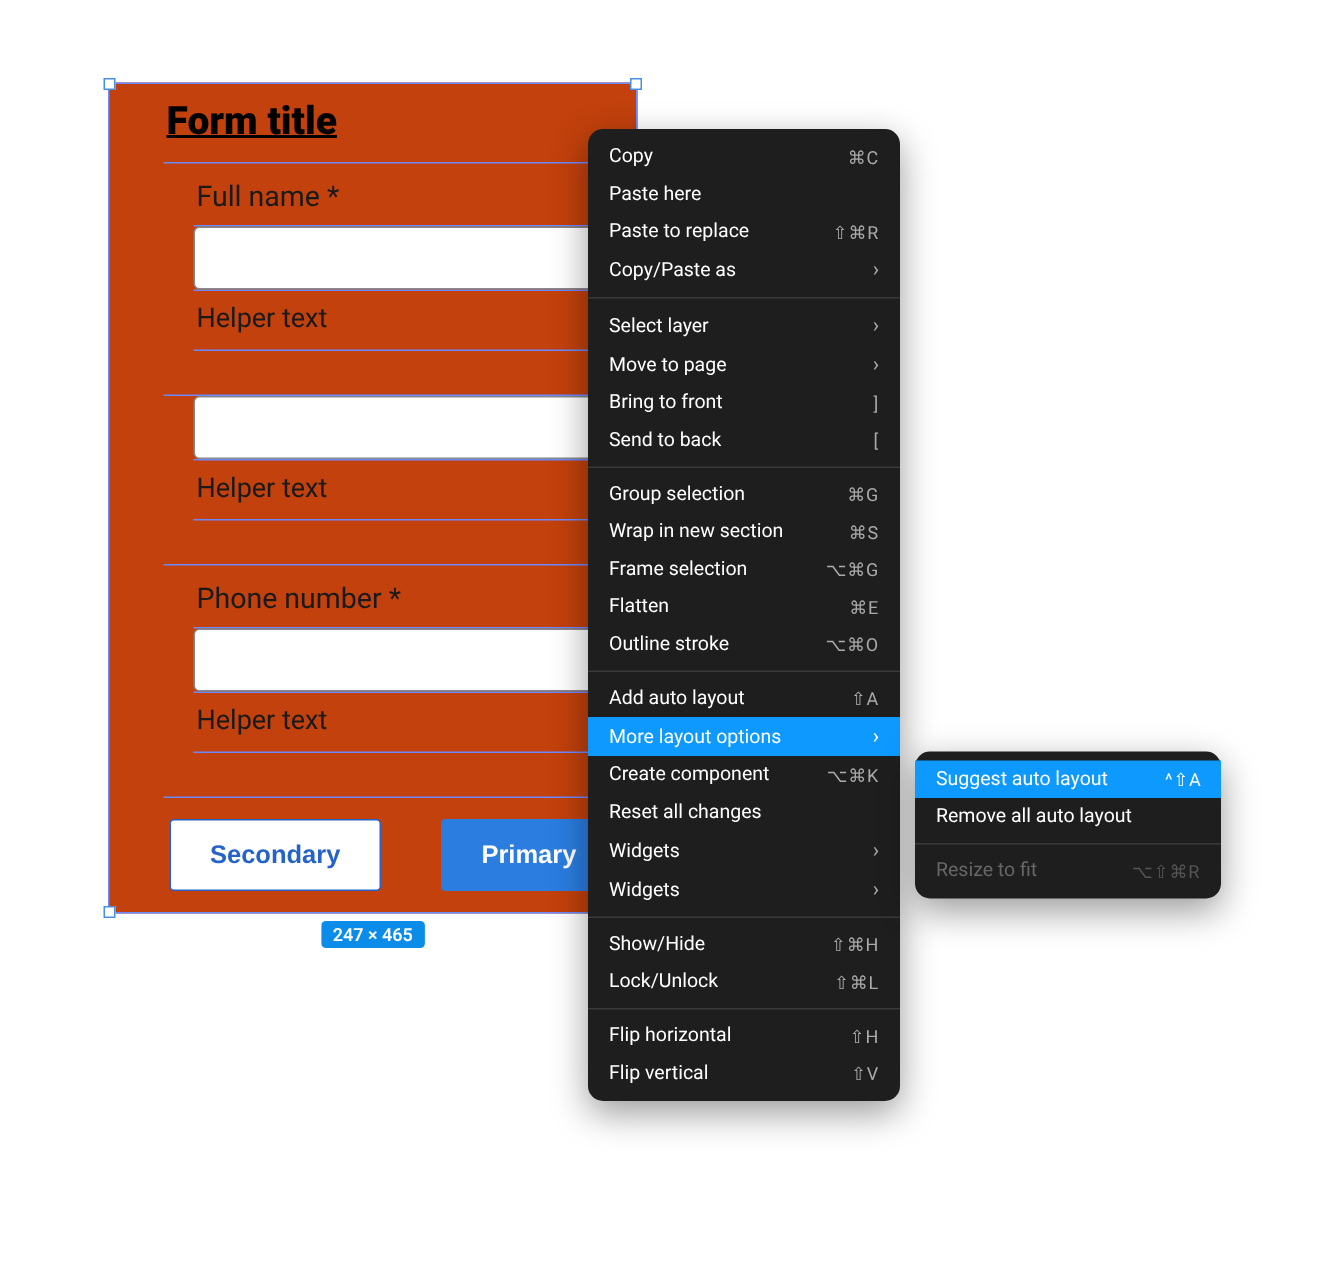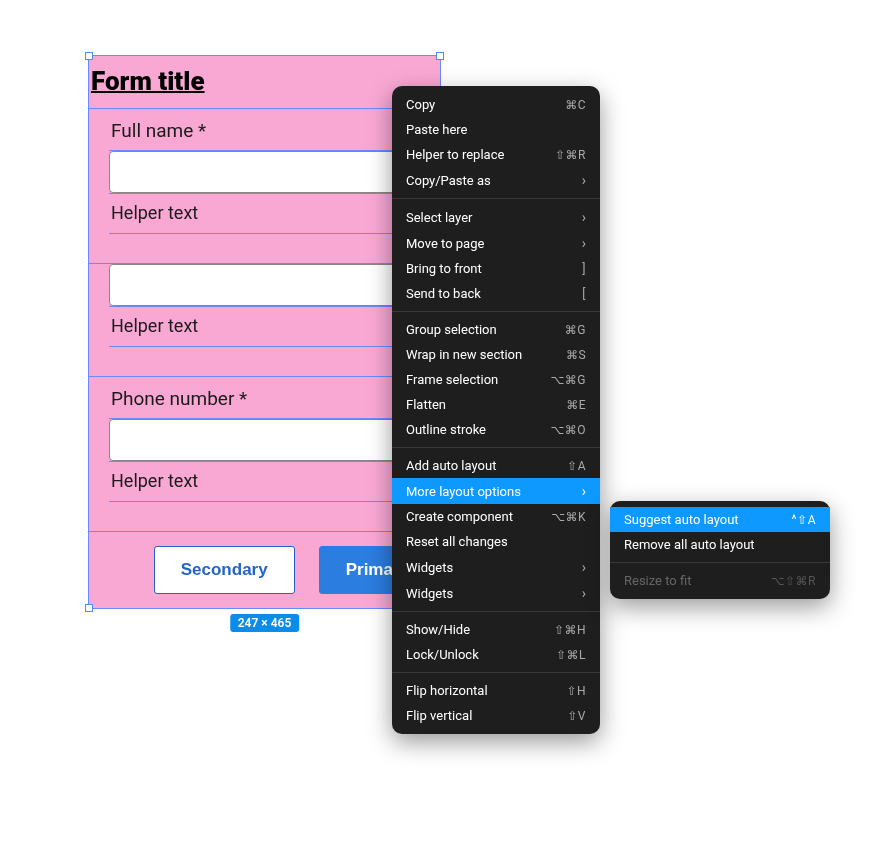--- a/index.html
+++ b/index.html
@@ -13,25 +13,26 @@
       background: #ffffff;
       width: 895px;
       height: 856px;
       position: relative;
       overflow: hidden;
     }
     
     
     .form-container {
       position: absolute;
-      left: 88px;
+      left: 72px;
       top: 55px;
       width: 353px;
       border: 1px solid #6b8aff;
-      background: #f9a8d4;
+      background: #c2410c;
+      padding-left: 36px;
     }
     
     .form-title {
       font-size: 26px;
       font-weight: 900;
       padding: 10px 2px 12px 2px;
       border-bottom: 1px solid #6b8aff;
       text-decoration: underline;
       text-decoration-thickness: 2px;
     }
@@ -69,23 +70,23 @@
       color: #1a1a1a;
     }
     
     .spacer {
       height: 30px;
       border-bottom: 1px solid #6b8aff;
     }
     
     .button-row {
       display: flex;
-      gap: 24px;
+      gap: 40px;
       padding: 14px 4px 14px 4px;
-      justify-content: flex-end;
+      justify-content: flex-start;
     }
     
     .btn {
       padding: 13px 26px;
       font-size: 17px;
       font-weight: 700;
       border-radius: 3px;
       cursor: pointer;
       white-space: nowrap;
     }
@@ -184,21 +185,21 @@
       height: 1px;
       background: #383838;
       margin: 5px 0;
     }
     
     
     .submenu {
       position: absolute;
       left: 610px;
       top: 501px;
-      width: 220px;
+      width: 204px;
       background: #1e1e1e;
       border-radius: 10px;
       padding: 6px 0;
       box-shadow: 0 8px 24px rgba(0,0,0,0.4);
       color: #ffffff;
     }
     
     .submenu .menu-item.disabled {
       color: #666;
       cursor: default;
@@ -258,21 +259,21 @@
 
 <div class="context-menu" id="context-menu">
     <div class="menu-item">
       <span>Copy</span>
       <span class="shortcut">⌘C</span>
     </div>
     <div class="menu-item">
       <span>Paste here</span>
     </div>
     <div class="menu-item">
-      <span>Helper to replace</span>
+      <span>Paste to replace</span>
       <span class="shortcut">⇧⌘R</span>
     </div>
     <div class="menu-item">
       <span>Copy/Paste as</span>
       <span class="chevron">›</span>
     </div>
     <div class="menu-divider"></div>
     <div class="menu-item">
       <span>Select layer</span>
       <span class="chevron">›</span>

